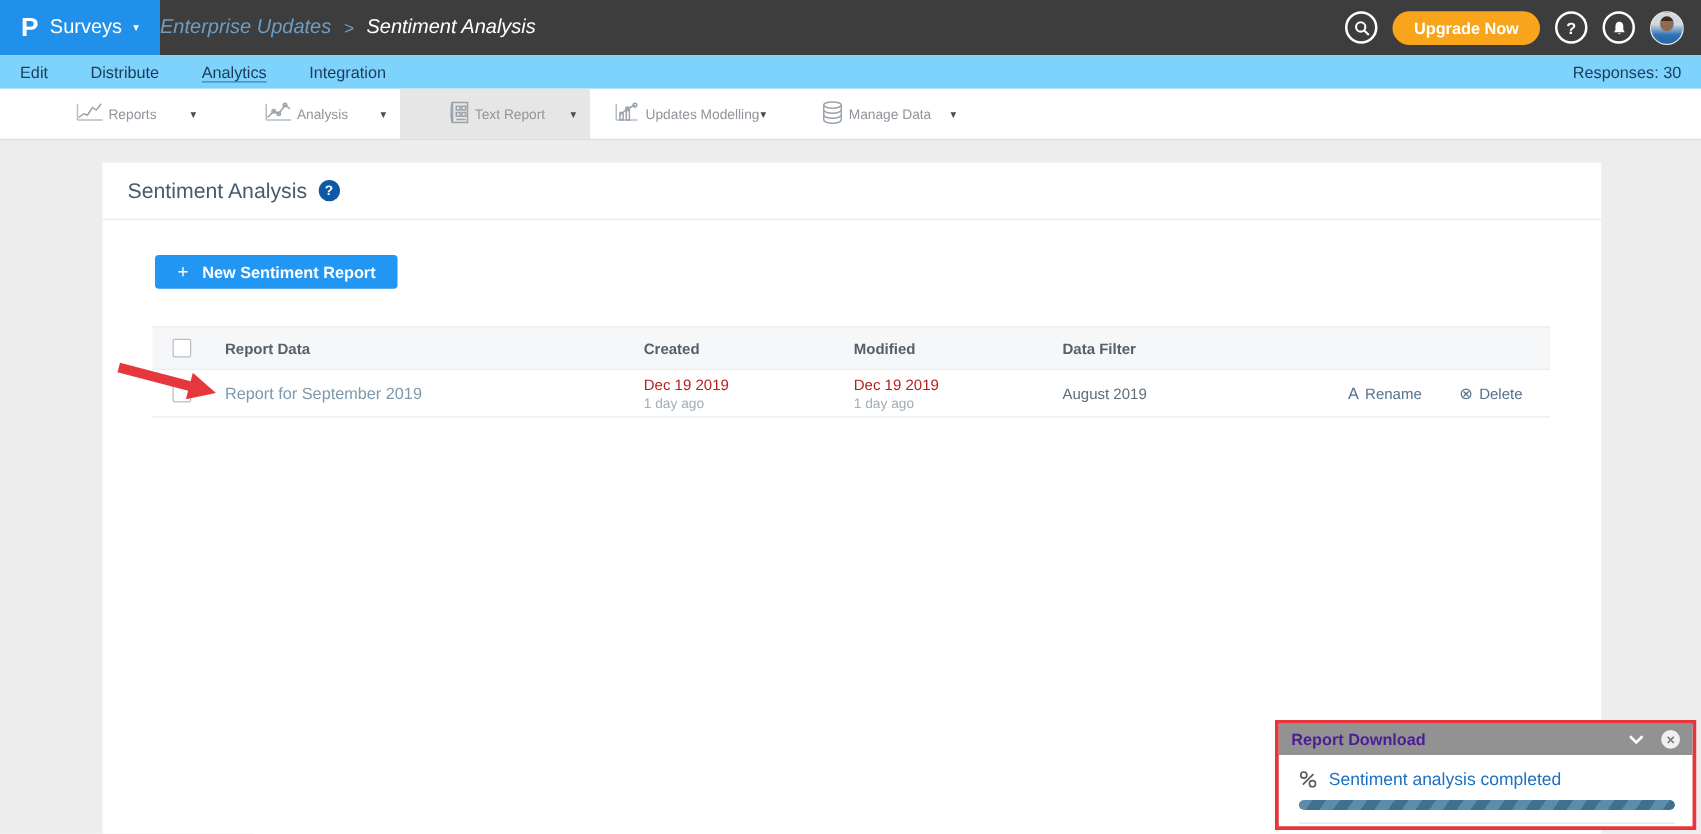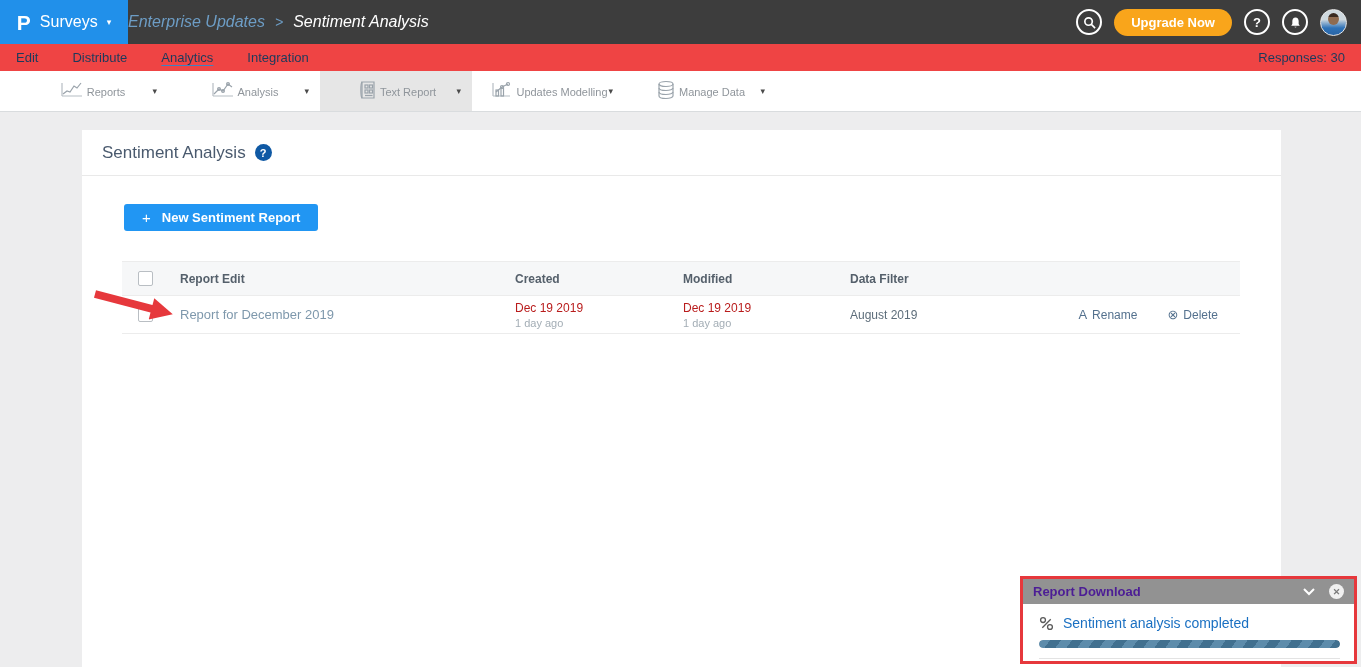--- a/index.html
+++ b/index.html
@@ -21,21 +21,21 @@
   .bc-parent { color:#6d9dc5; cursor:pointer; }
   .bc-sep { color:#6d9dc5; font-size:14px; }
   .bc-current { color:#fff; }
   .topbar-right { margin-left:auto; display:flex; align-items:center; gap:12px; padding-right:14px; }
   .circle-btn { width:26px; height:26px; border-radius:50%; border:2px solid #fff; display:flex; align-items:center; justify-content:center; color:#fff; font-size:13px; font-weight:bold; cursor:pointer; background:transparent; }
   .upgrade-btn { height:27px; border-radius:14px; background:#f9a51b; color:#fff; font-size:13px; font-weight:bold; border:none; padding:0 17px; cursor:pointer; font-family:inherit; }
   .avatar { width:27px; height:27px; border-radius:50%; background:linear-gradient(180deg,#cfd9df 0%,#cfd9df 38%,#2e72b8 72%,#2a65a5 100%); position:relative; overflow:hidden; cursor:pointer; border:1px solid #e7e7e7; }
   .avatar-head { position:absolute; left:7px; top:3px; width:11px; height:12px; border-radius:50%; background:linear-gradient(180deg,#3a2a20 0 30%,#8f6b50 30%); }
 
   
-  .navrow { position:absolute; top:44px; left:0; width:1361px; height:27px; background:#ef4444; display:flex; align-items:center; padding:0 16px; gap:34px; font-size:13px; color:#1b3a5c; z-index:2; }
+  .navrow { position:absolute; top:44px; left:0; width:1361px; height:27px; background:#7dd3fc; display:flex; align-items:center; padding:0 16px; gap:34px; font-size:13px; color:#1b3a5c; z-index:2; }
   .nav-item { cursor:pointer; }
   .nav-item.active { text-decoration:underline; text-decoration-color:#3c82c4; text-underline-offset:3px; }
   .responses { margin-left:auto; color:#1b3a5c; }
 
   
   .toolbar { position:absolute; top:71px; left:0; width:1361px; height:41px; background:#fff; border-bottom:1px solid #d9dcde; display:flex; padding-left:16px; z-index:2; }
   .tool-group { width:152px; height:100%; position:relative; display:flex; align-items:center; justify-content:center; cursor:pointer; }
   .tool-group.selected { background:#e6e6e6; }
   .tool-inner { display:flex; flex-direction:row; align-items:center; gap:2px; margin-top:2px; }
   .tool-icon svg { stroke:#9aa3ab; fill:none; stroke-width:1.2; }
@@ -219,32 +219,32 @@
   <button class="new-report-btn">
     <span class="plus-glyph">+</span>
     <span>New Sentiment Report</span>
   </button>
 
   <div class="table">
     <div class="thead">
       <div class="col-check">
         <div class="checkbox"></div>
       </div>
-      <div class="col-name">Report Edit</div>
+      <div class="col-name">Report Data</div>
       <div class="col-created">Created</div>
       <div class="col-modified">Modified</div>
       <div class="col-filter">Data Filter</div>
       <div class="col-actions"></div>
     </div>
     <div class="trow">
       <div class="col-check">
         <div class="checkbox"></div>
       </div>
       <div class="col-name">
-        <span class="report-link">Report for December 2019</span>
+        <span class="report-link">Report for September 2019</span>
       </div>
       <div class="col-created">
         <div class="date-main">Dec 19 2019</div>
         <div class="date-ago">1 day ago</div>
       </div>
       <div class="col-modified">
         <div class="date-main">Dec 19 2019</div>
         <div class="date-ago">1 day ago</div>
       </div>
       <div class="col-filter">

